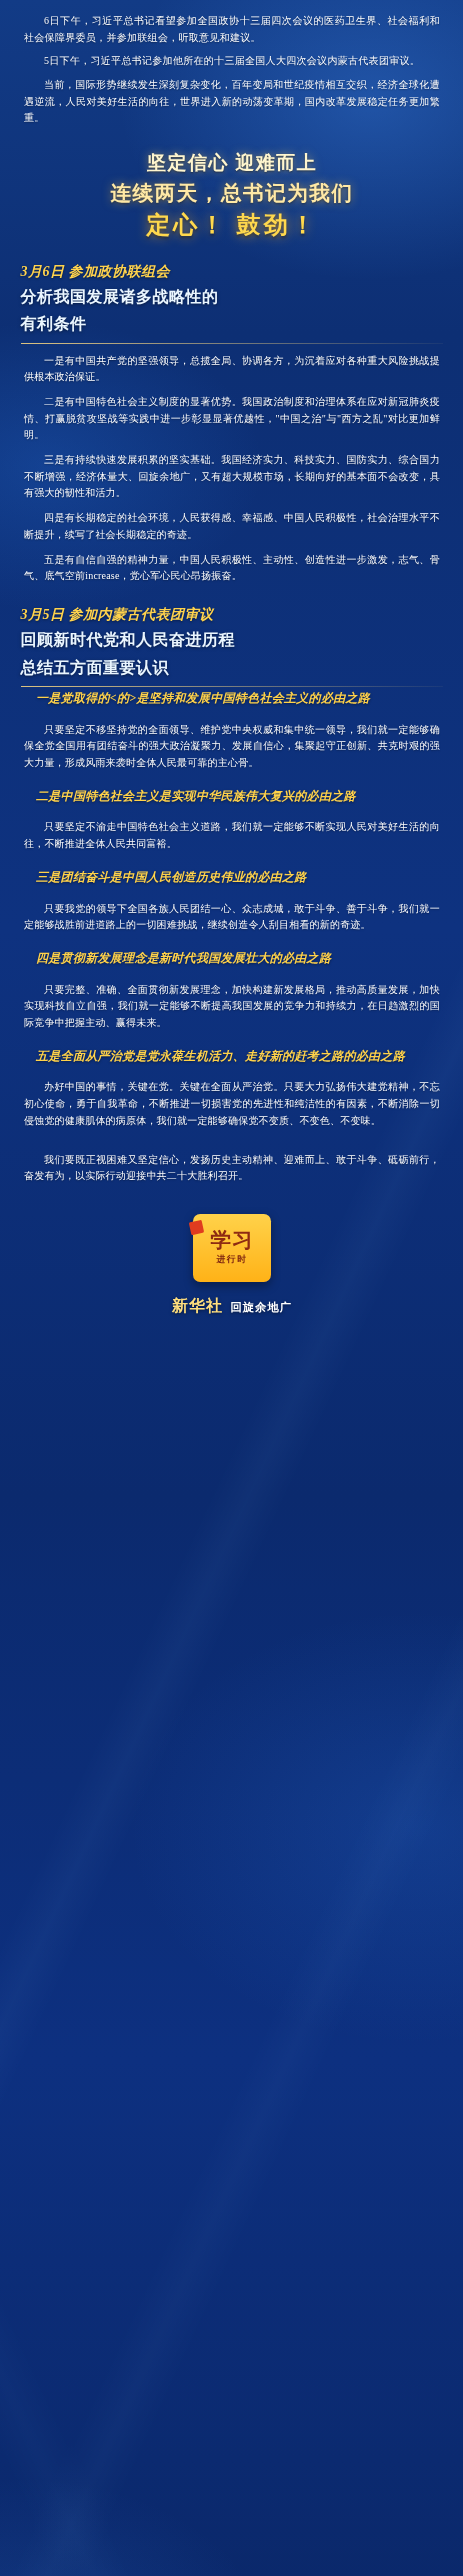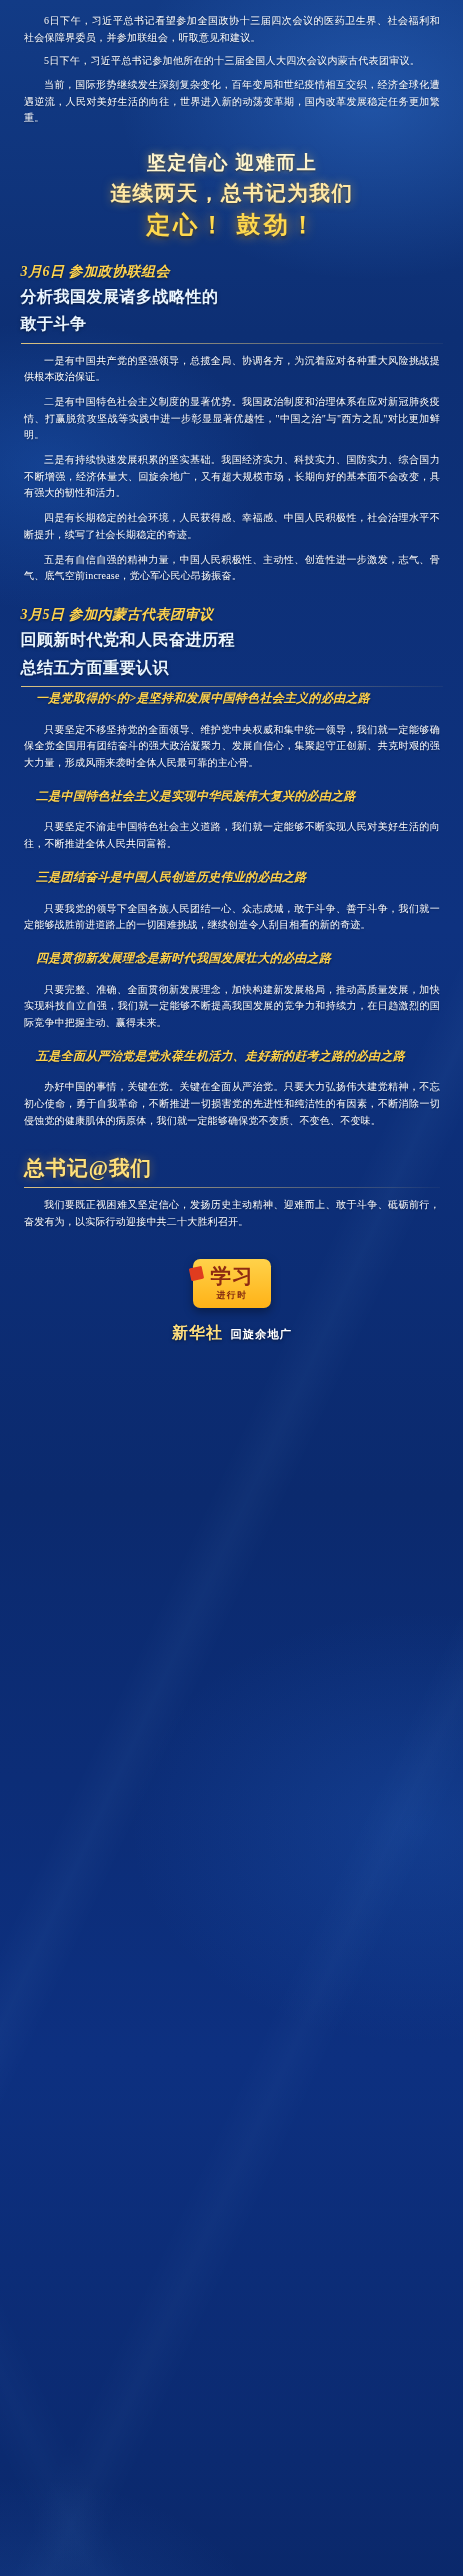--- a/index.html
+++ b/index.html
@@ -144,21 +144,21 @@
   }
   .at-rule {
     margin: 5.2px 0 0 0;
     height: 1px;
     background: linear-gradient(90deg, rgba(255,220,130,.85), rgba(255,220,130,.04));
   }
 
   
   .logo-wrap { margin: 15.5px auto 3.1px auto; width: 82px; text-align: center; }
   .logo {
-    width: 78px; height: 49px; margin: 0 auto;
+    width: 78px; height: 68px; margin: 0 auto;
     position: relative;
     background: linear-gradient(180deg,#ffd24a,#ffb217);
     border-radius: 7.2px;
     box-shadow: 0 3.1px 9.3px rgba(0,0,0,.35);
     display: flex; flex-direction: column; align-items: center; justify-content: center;
   }
   .logo .big {
     font-size: 20.6px; font-weight: bold; color: #8e2b12; line-height: 1;
     letter-spacing: 1px;
     font-family: "Liberation Serif", serif;
@@ -206,21 +206,21 @@
 
     <div class="headline">
       <div class="l1">坚定信心  迎难而上</div>
       <div class="l2">连续两天，总书记为我们</div>
       <div class="l3">定心！  鼓劲！</div>
     </div>
 
     <div class="sec-head">
       <div class="sec-date">3月6日 参加政协联组会</div>
       <div class="sec-title">分析我国发展诸多战略性的</div>
-      <div class="sec-title">敢于斗争</div>
+      <div class="sec-title">有利条件</div>
     </div>
     <div class="rule"></div>
 
     <div class="body">
       <p>一是有中国共产党的坚强领导，总揽全局、协调各方，为沉着应对各种重大风险挑战提供根本政治保证。</p>
       <p>二是有中国特色社会主义制度的显著优势。我国政治制度和治理体系在应对新冠肺炎疫情、打赢脱贫攻坚战等实践中进一步彰显显著优越性，"中国之治"与"西方之乱"对比更加鲜明。</p>
       <p>三是有持续快速发展积累的坚实基础。我国经济实力、科技实力、国防实力、综合国力不断增强，经济体量大、回旋余地广，又有超大规模市场，长期向好的基本面不会改变，具有强大的韧性和活力。</p>
       <p>四是有长期稳定的社会环境，人民获得感、幸福感、中国人民积极性，社会治理水平不断提升，续写了社会长期稳定的奇迹。</p>
       <p>五是有自信自强的精神力量，中国人民积极性、主动性、创造性进一步激发，志气、骨气、底气空前increase，党心军心民心昂扬振奋。</p>
     </div>
@@ -260,24 +260,20 @@
       <p>只要完整、准确、全面贯彻新发展理念，加快构建新发展格局，推动高质量发展，加快实现科技自立自强，我们就一定能够不断提高我国发展的竞争力和持续力，在日趋激烈的国际竞争中把握主动、赢得未来。</p>
     </div>
 
     <div class="gold-item">
       <div class="gold-h">五是全面从严治党是党永葆生机活力、走好新的赶考之路的必由之路</div>
     </div>
     <div class="body">
       <p>办好中国的事情，关键在党。关键在全面从严治党。只要大力弘扬伟大建党精神，不忘初心使命，勇于自我革命，不断推进一切损害党的先进性和纯洁性的有因素，不断消除一切侵蚀党的健康肌体的病原体，我们就一定能够确保党不变质、不变色、不变味。</p>
     </div>
 
-    <div class="at-block">
-      <div class="at-title">总书记@我们</div>
-      <div class="at-rule"></div>
-    </div>
     <div class="body">
       <p>我们要既正视困难又坚定信心，发扬历史主动精神、迎难而上、敢于斗争、砥砺前行，奋发有为，以实际行动迎接中共二十大胜利召开。</p>
     </div>
 
     <div class="logo-wrap">
       <div class="logo">
         <div class="ribbon"></div>
         <div class="big">学习</div>
         <div class="small">进行时</div>
       </div>

